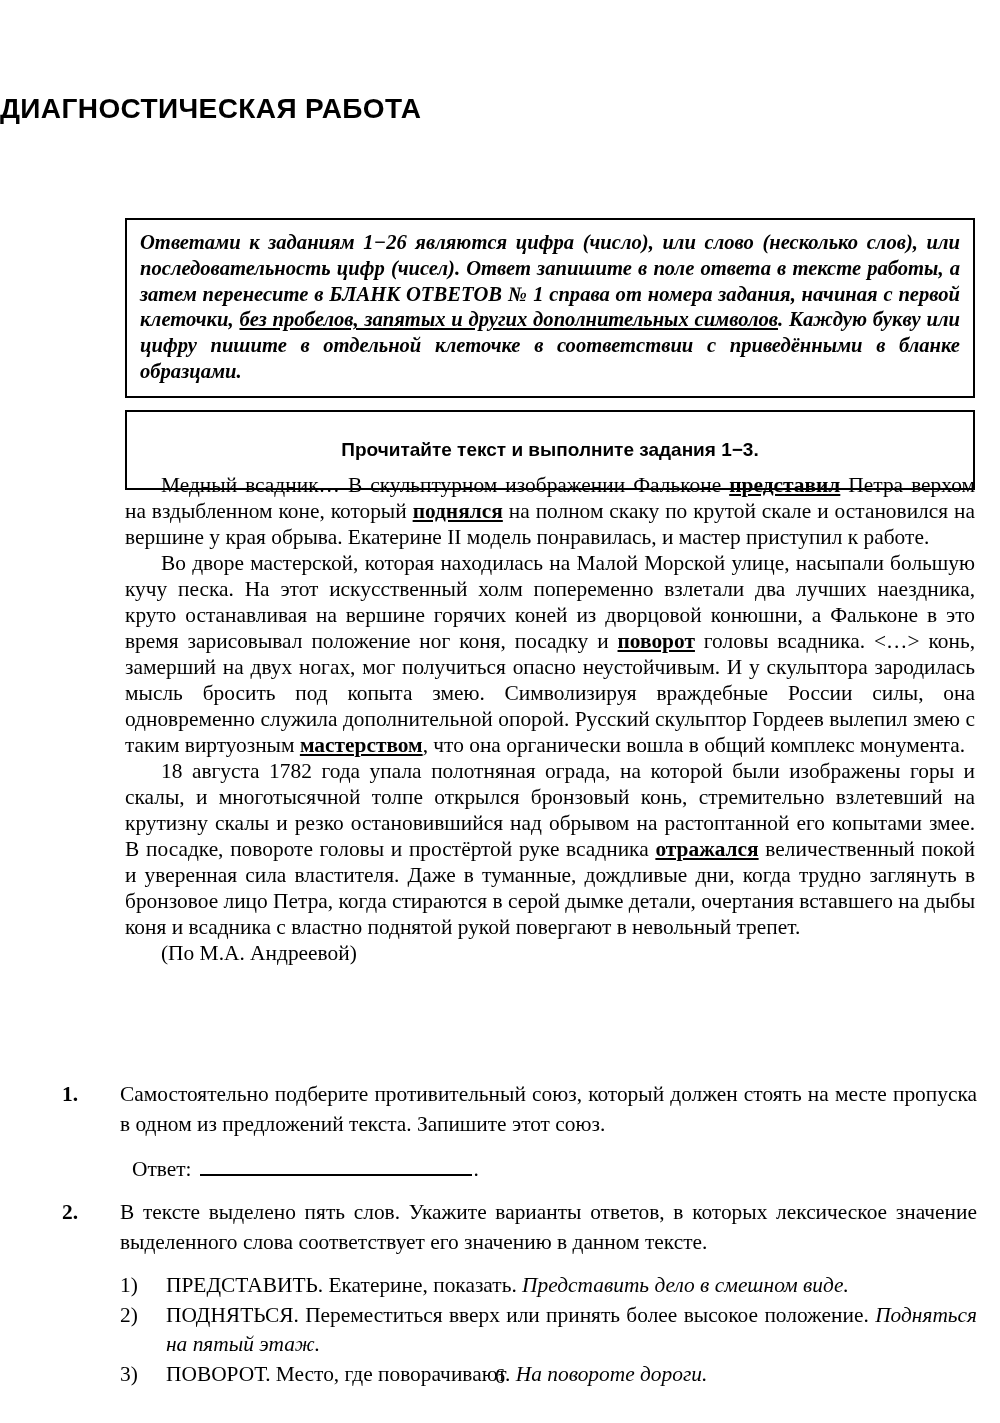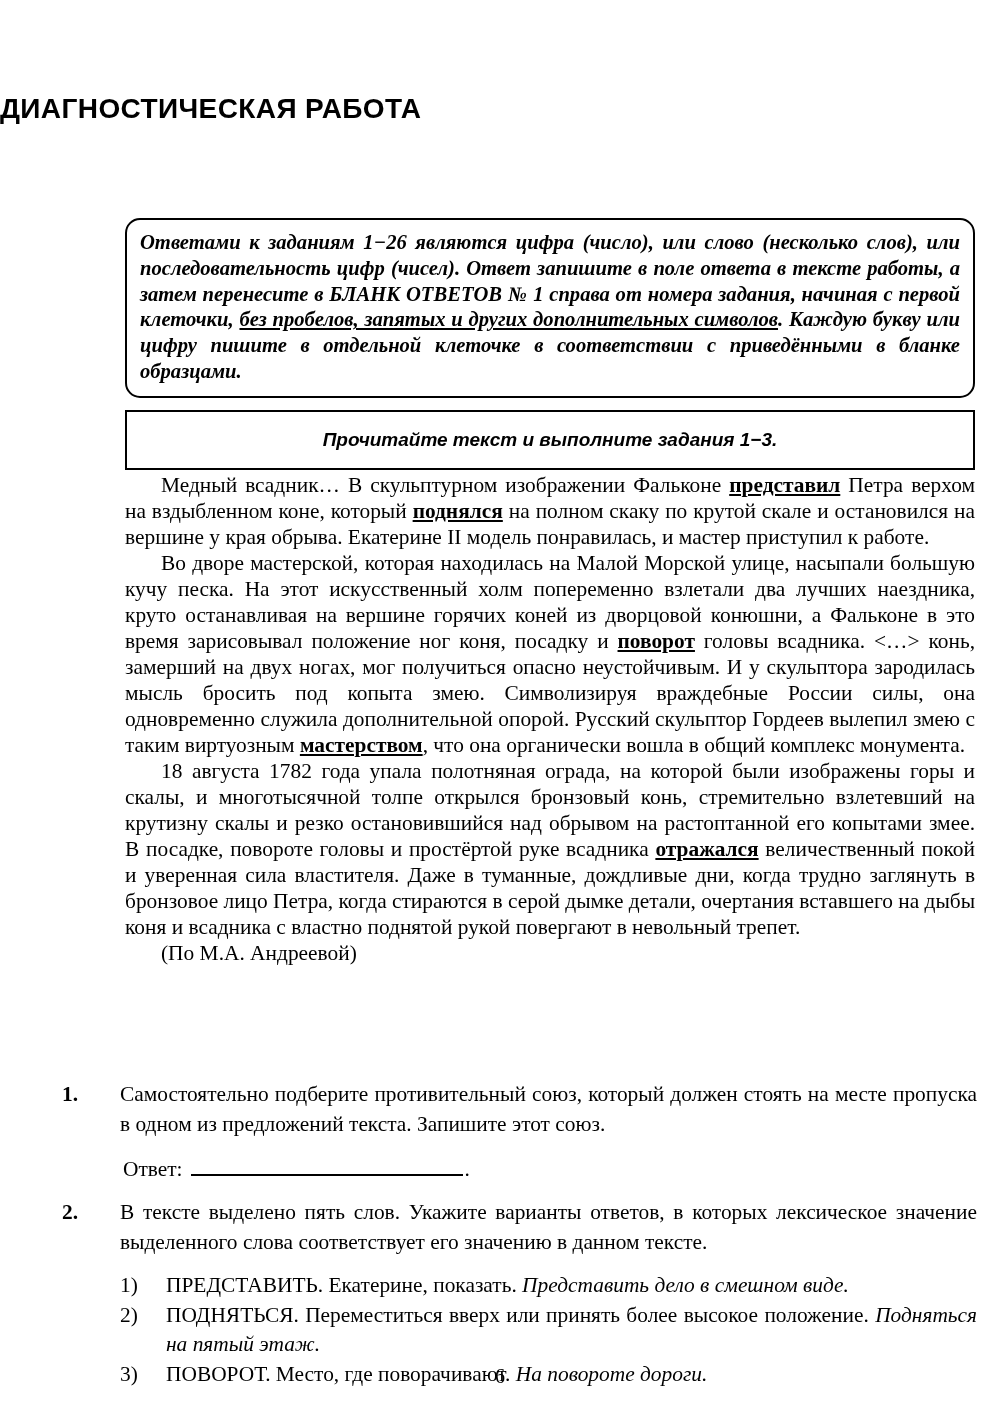--- a/index.html
+++ b/index.html
@@ -53,21 +53,20 @@
     left: 125px;
     width: 850px;
     box-sizing: border-box;
     border: 2px solid #000;
     background: #fff;
   }
 
   .box-main {
     top: 218px;
     padding: 10px 13px 11px 13px;
-    border-radius: 15px;
   }
 
   .box-main p {
     margin: 0;
     font-family: "Liberation Serif", "DejaVu Serif", serif;
     font-weight: bold;
     font-style: italic;
     font-size: 20.6px;
     line-height: 25.8px;
     text-align: justify;
@@ -75,24 +74,23 @@
     hyphens: none;
   }
   .box-main .u { text-decoration: underline; }
 
   .box-read {
     top: 410px;
     padding: 9px 10px;
     text-align: center;
   }
   .box-read p {
-    margin: 8px;
+    margin: 18px;
     font-family: "Liberation Sans", "DejaVu Sans", sans-serif;
     font-weight: bold;
-    font-style: italic;
     font-size: 19px;
     line-height: 22px;
   }
 
   
   .passage {
     position: absolute;
     top: 472px;
     left: 125px;
     width: 850px;
@@ -138,21 +136,21 @@
   .q-body > p.q-text {
     margin: 0;
     font-size: 21.4px;
     line-height: 29.5px;
     text-align: justify;
     text-justify: inter-word;
     hyphens: none;
   }
 
   .answer-line {
-    margin: 16px 0 0 3px;
+    margin: 16px 0 0 12px;
     font-size: 21.4px;
     line-height: 29.5px;
     display: flex;
     align-items: baseline;
   }
   .answer-rule {
     display: inline-block;
     width: 272px;
     border-bottom: 2px solid #000;
     margin: 0 2px 0 8px;

